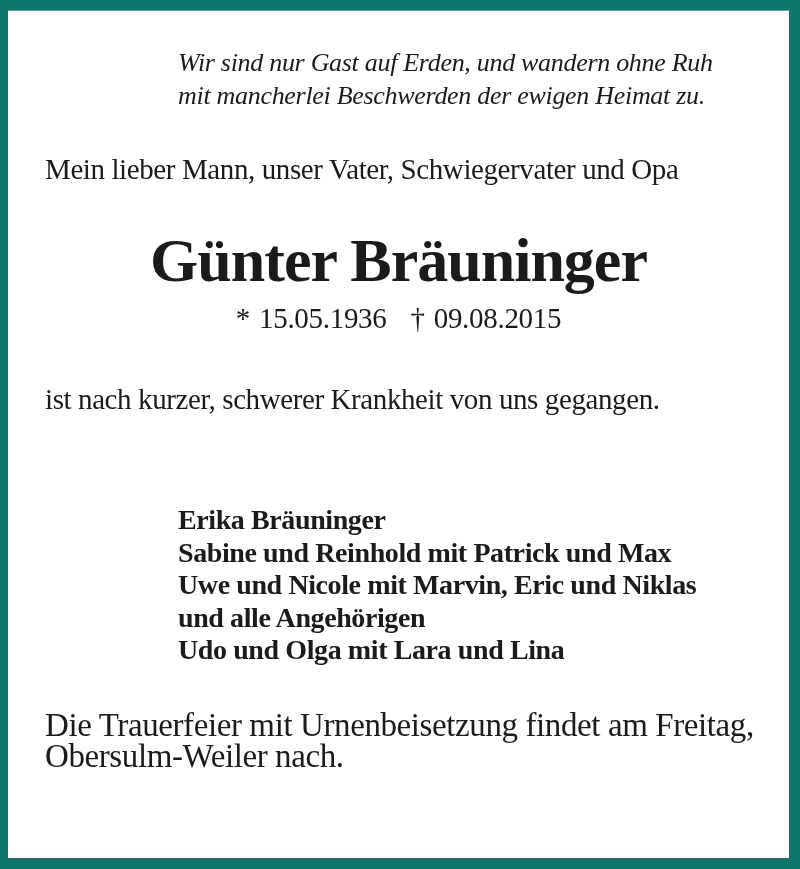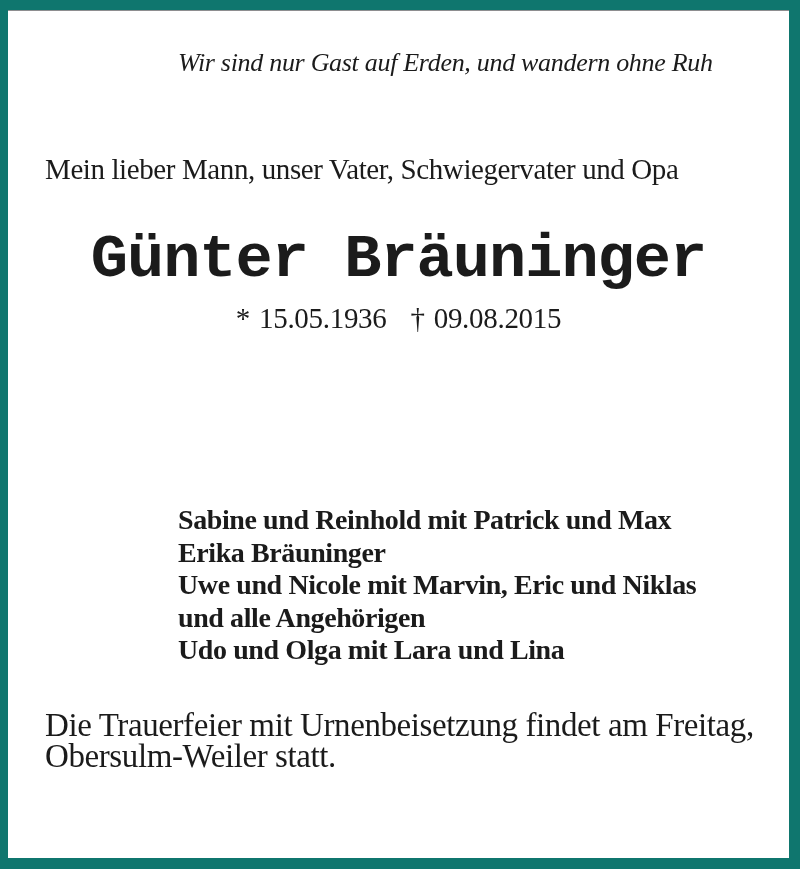--- a/index.html
+++ b/index.html
@@ -122,38 +122,40 @@
 </style>
 </head>
 <body>
 
 <div class="stage">
   <div class="sheet">
     <div class="scanline"></div>
 
     <div class="verse">
       <div>Wir sind nur Gast auf Erden, und wandern ohne Ruh</div>
+      <div>mit mancherlei Beschwerden der ewigen Heimat zu.</div>
     </div>
 
     <div class="intro">Mein lieber Mann, unser Vater, Schwiegervater und Opa</div>
 
-    <h1 class="deceased-name" style="margin:0;font-family:Liberation Mono, monospace;">Günter Bräuninger</h1>
+    <h1 class="deceased-name" style="margin:0;">Günter Bräuninger</h1>
 
     <div class="dates">
       <span class="birth-group"><span class="date-symbol">*</span><span>15.05.1936</span></span><span class="death-group"><span class="date-symbol">†</span><span>09.08.2015</span></span>
     </div>
 
+    <div class="statement">ist nach kurzer, schwerer Krankheit von uns gegangen.</div>
 
 
     <div class="family-list">
+      <div>Erika Bräuninger</div>
       <div>Sabine und Reinhold mit Patrick und Max</div>
-      <div>Erika Bräuninger</div>
       <div>Uwe und Nicole mit Marvin, Eric und Niklas</div>
       <div>und alle Angehörigen</div>
       <div>Udo und Olga mit Lara und Lina</div>
     </div>
 
     <div class="funeral">
       <div>Die Trauerfeier mit Urnenbeisetzung findet am Freitag,</div>
-      <div>Obersulm-Weiler statt.</div>
+      <div>Obersulm-Weiler nach.</div>
     </div>
   </div>
 </div>
 
 </body></html>

